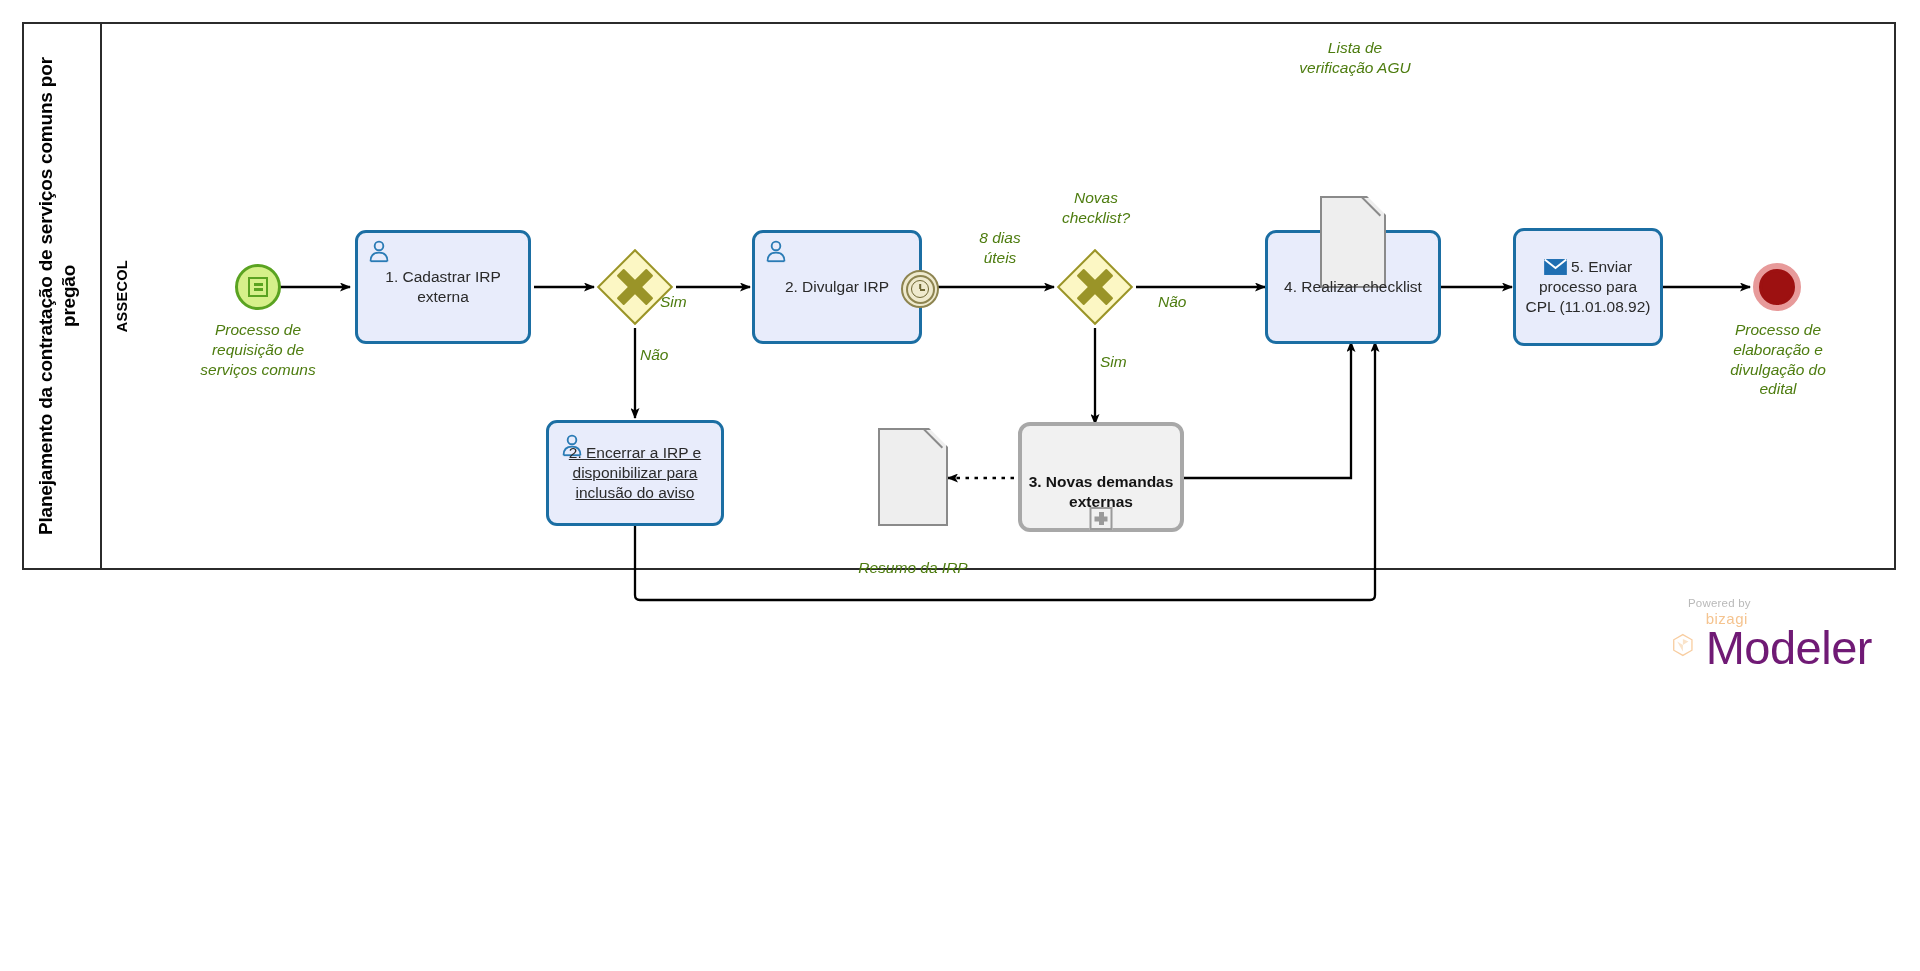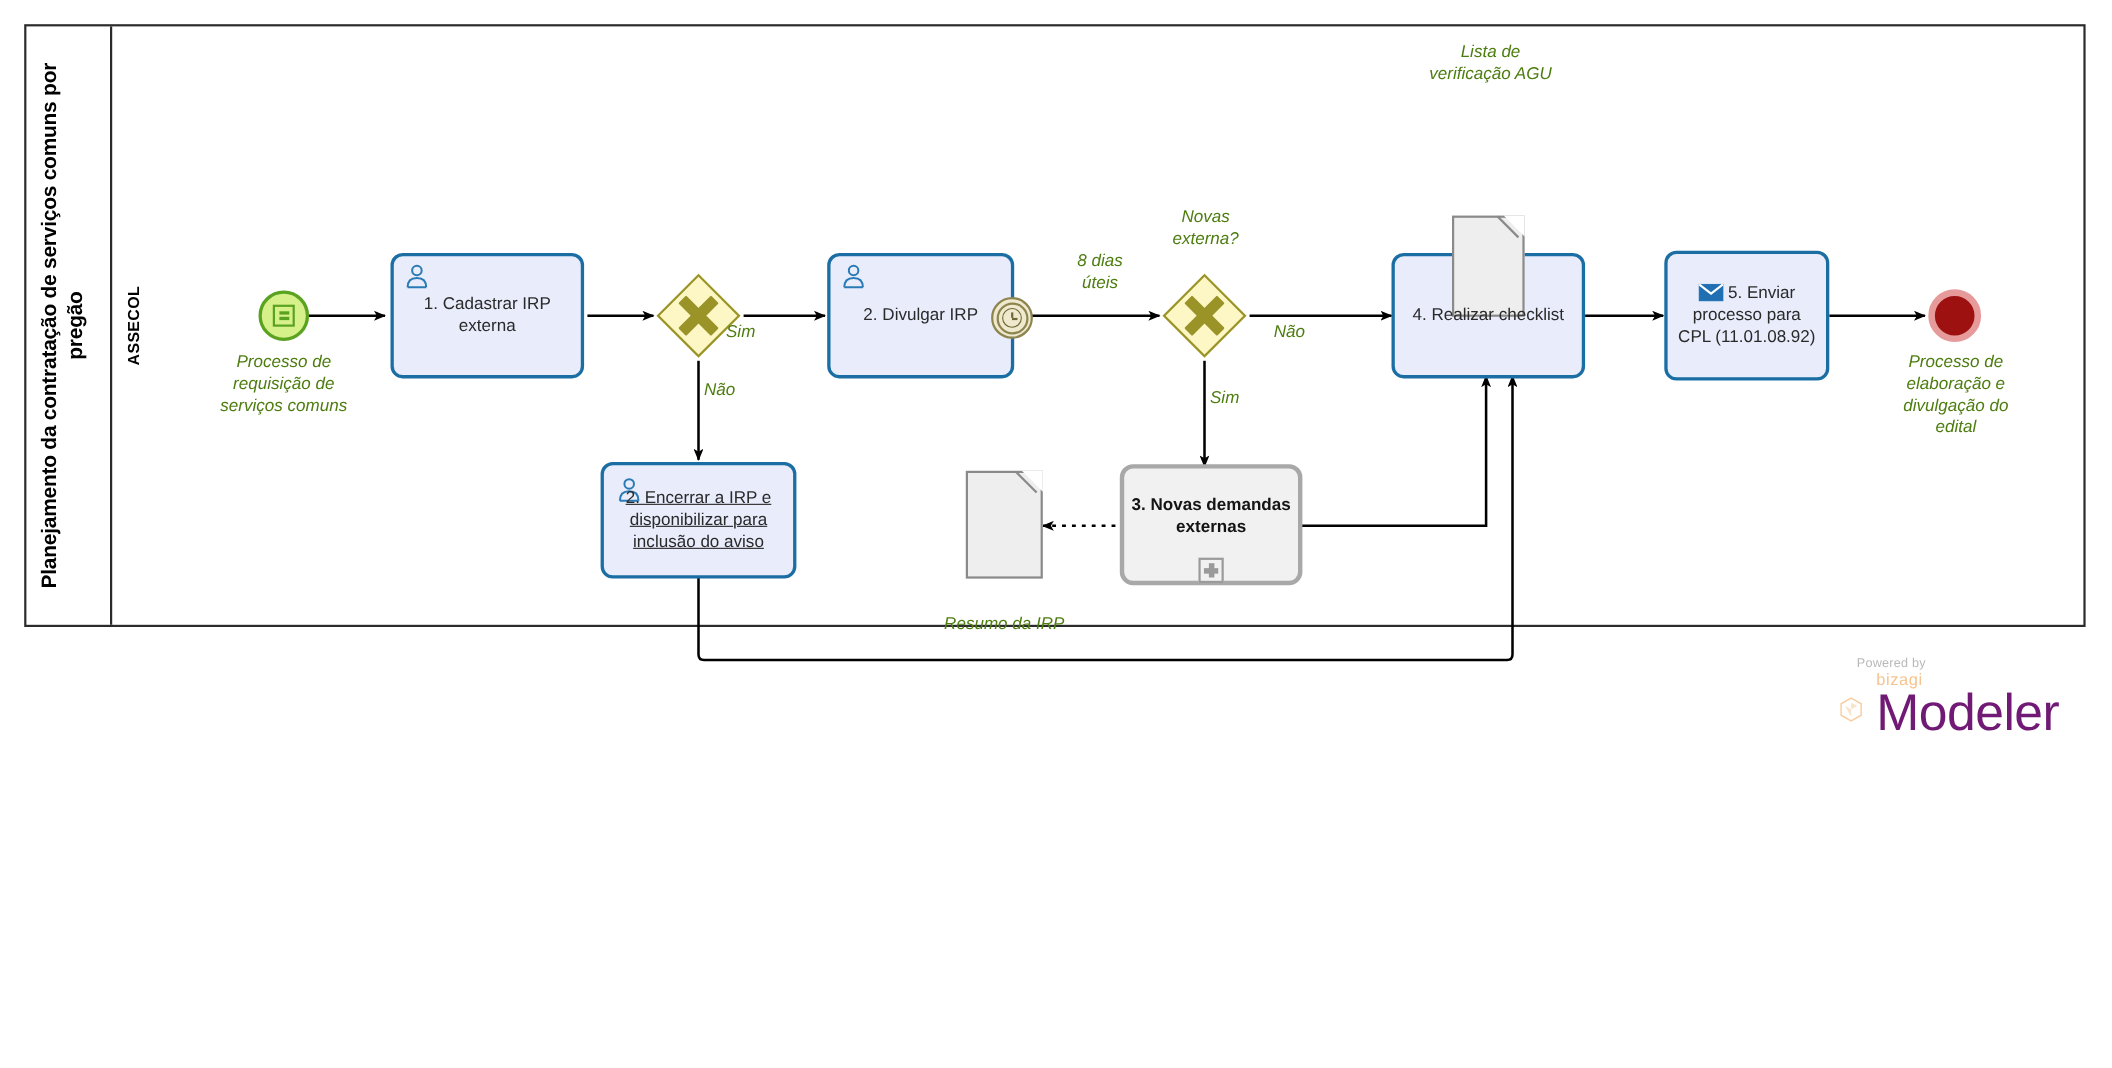--- a/index.html
+++ b/index.html
@@ -104,21 +104,21 @@
     height: 16px;
     margin-right: 4px;
   }
 
   
   .subprocess {
     border: 4px solid #a8a8a8;
     border-radius: 12px;
     background: #f1f1f1;
     display: flex;
-    align-items: center;
+    align-items: flex-end;
     justify-content: center;
     text-align: center;
     font-size: 15.5px;
     font-weight: bold;
     color: #141414;
     line-height: 1.3;
     padding: 2px 6px 16px 6px;
   }
   .plus-marker {
     position: absolute;
@@ -376,21 +376,21 @@
   <div class="label flow-label" style="left:952px; top:228px; width:96px;">8 dias
 úteis</div>
 
   <div class="node gateway" style="left:1068px; top:260px;">
     <div class="gw-x">
       <span class="a"></span>
         <span class="b"></span>
     </div>
   </div>
   <div class="label" style="left:1023px; top:188px; width:146px;">Novas
-externa?</div>
+checklist?</div>
   <div class="label flow-label" style="left:1158px; top:292px; width:50px; text-align:left;">Não</div>
   <div class="label flow-label" style="left:1100px; top:352px; width:50px; text-align:left;">Sim</div>
 
   <div class="node task" style="left:546px; top:420px; width:178px; height:106px;text-decoration:underline;">
     <svg class="user-icon" style="left:10px; top:10px;" viewBox="0 0 24 24">
       <circle cx="12" cy="6.4" r="4" fill="none" stroke="#2a7bb5" stroke-width="1.7"></circle>
       <path d="M4.2,20.5 C4.2,14.6 8,12.6 12,12.6 C16,12.6 19.8,14.6 19.8,20.5" fill="none" stroke="#2a7bb5" stroke-width="1.7"></path>
       <path d="M4.2,20.5 L19.8,20.5" stroke="#2a7bb5" stroke-width="1.7" fill="none"></path>
     </svg>
     <div class="task-label">2. Encerrar a IRP e disponibilizar para inclusão do aviso</div>

